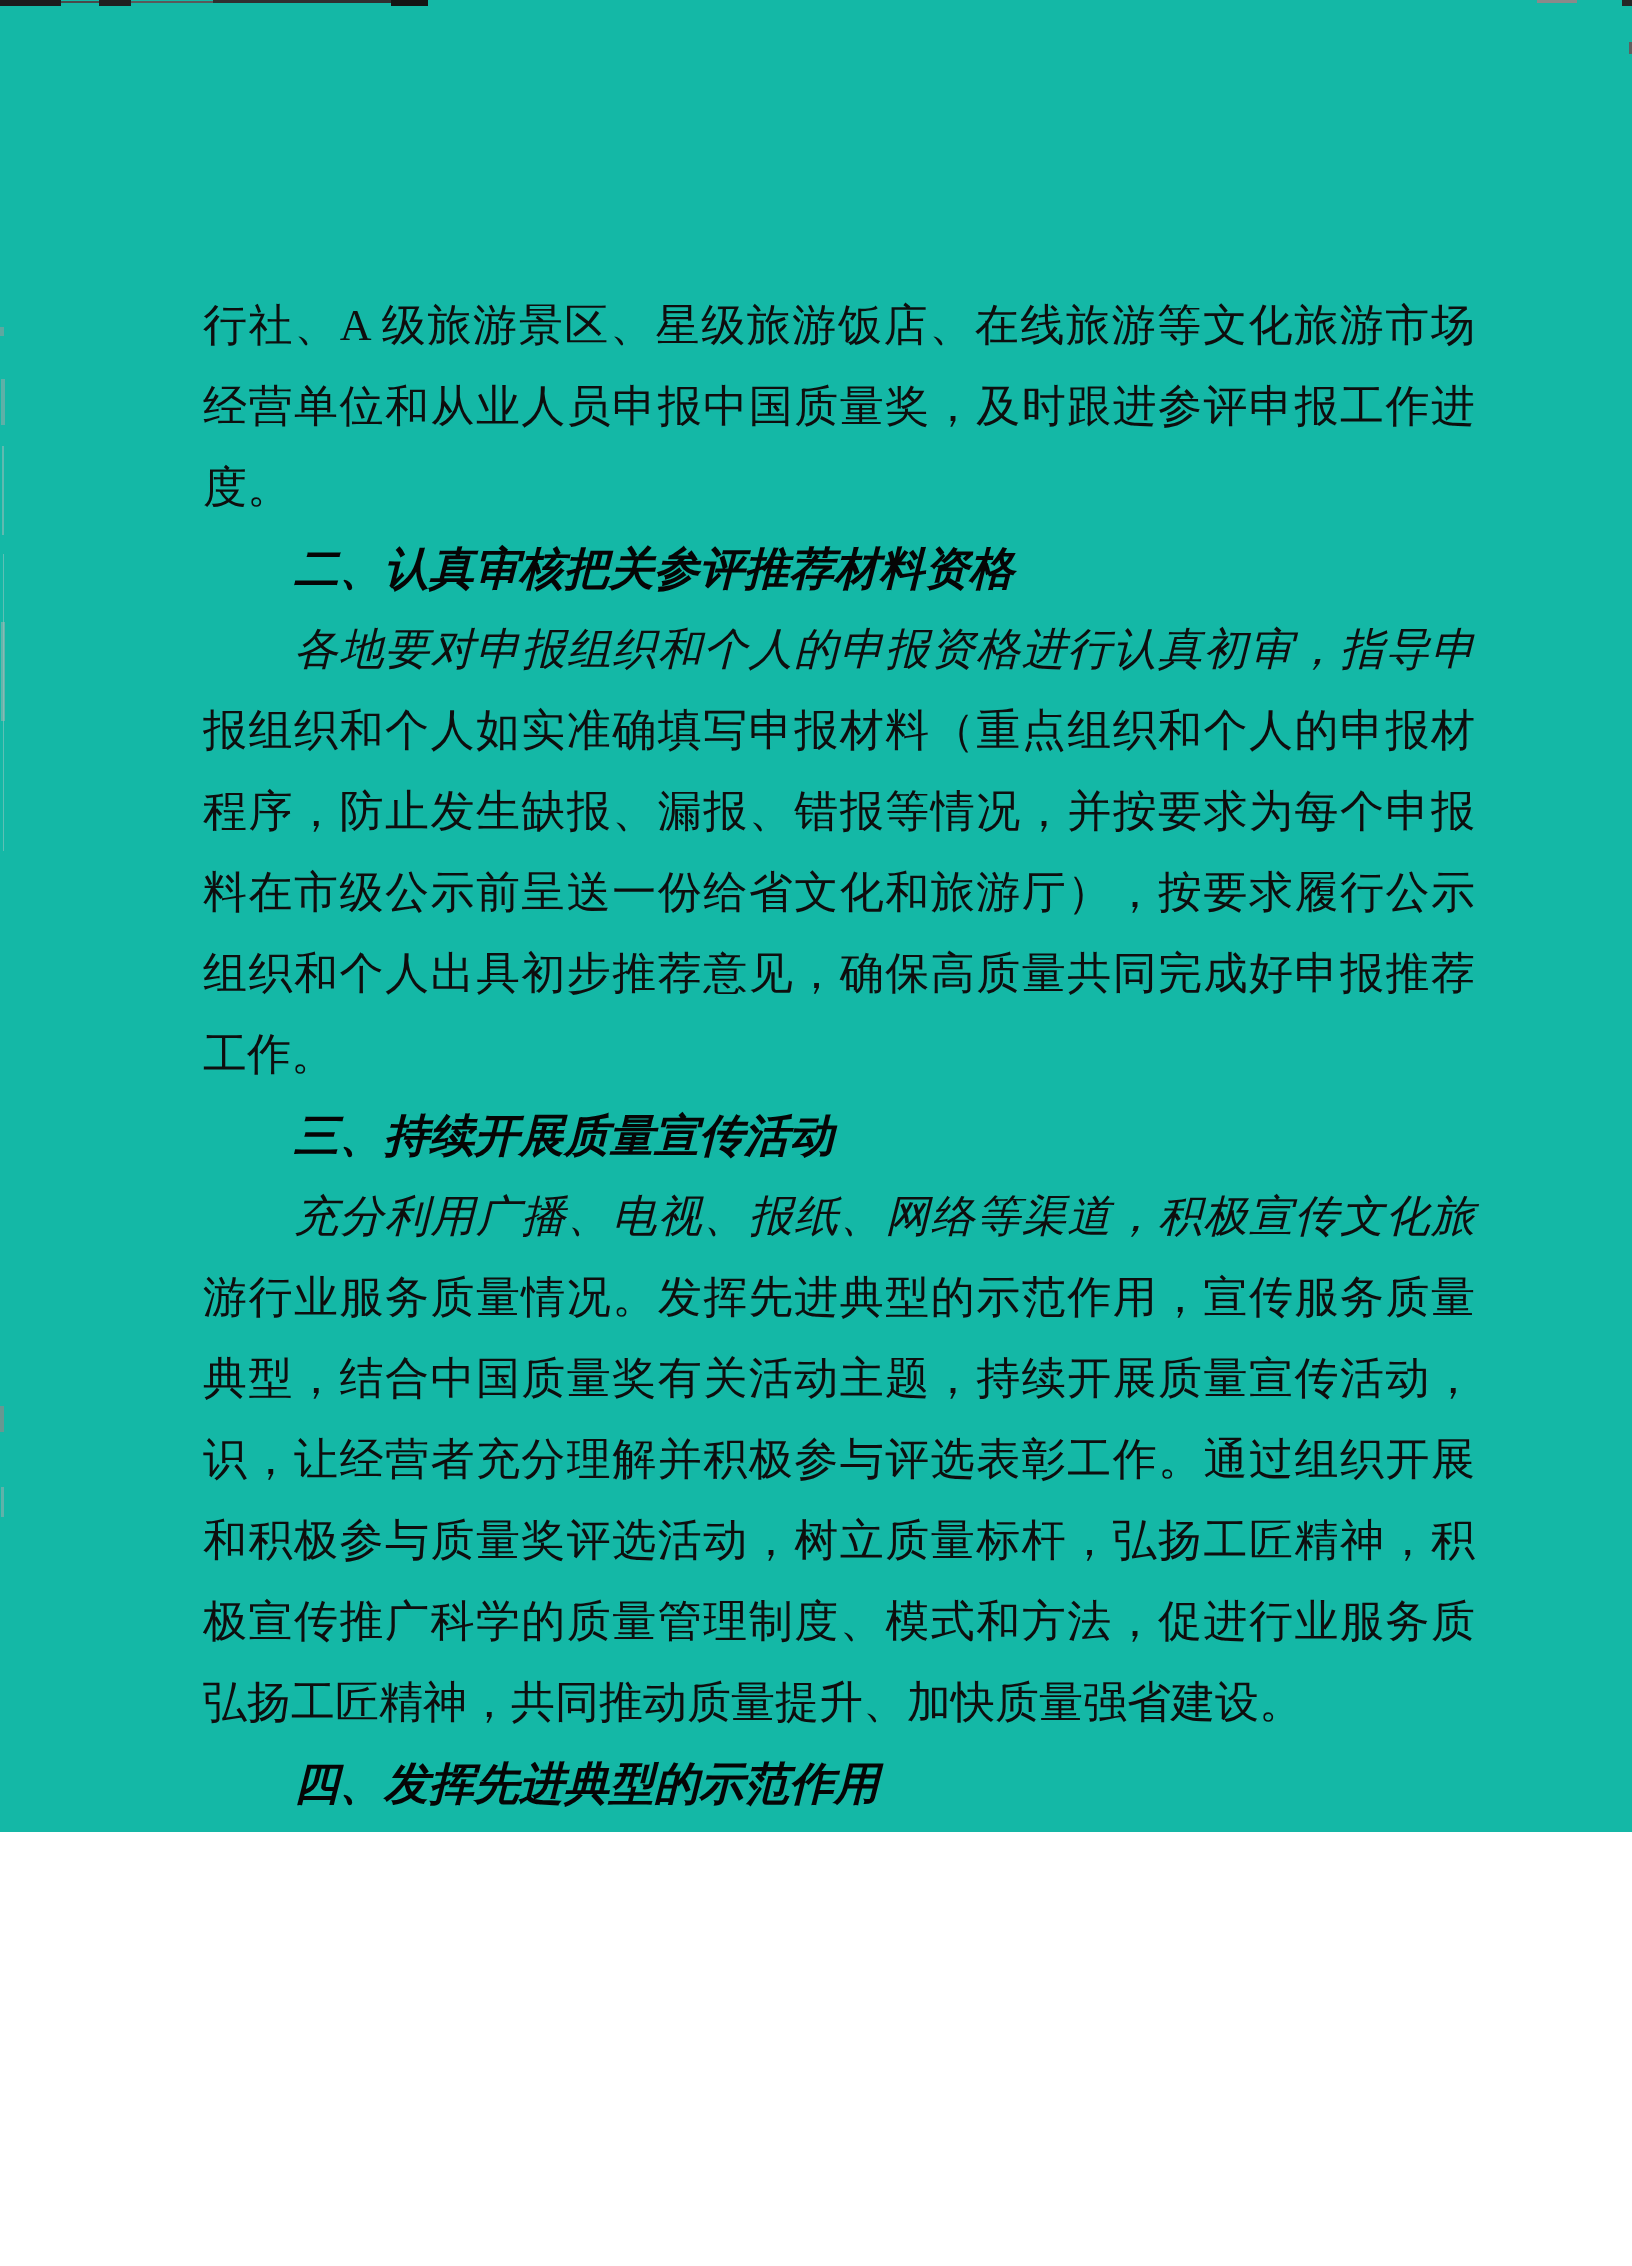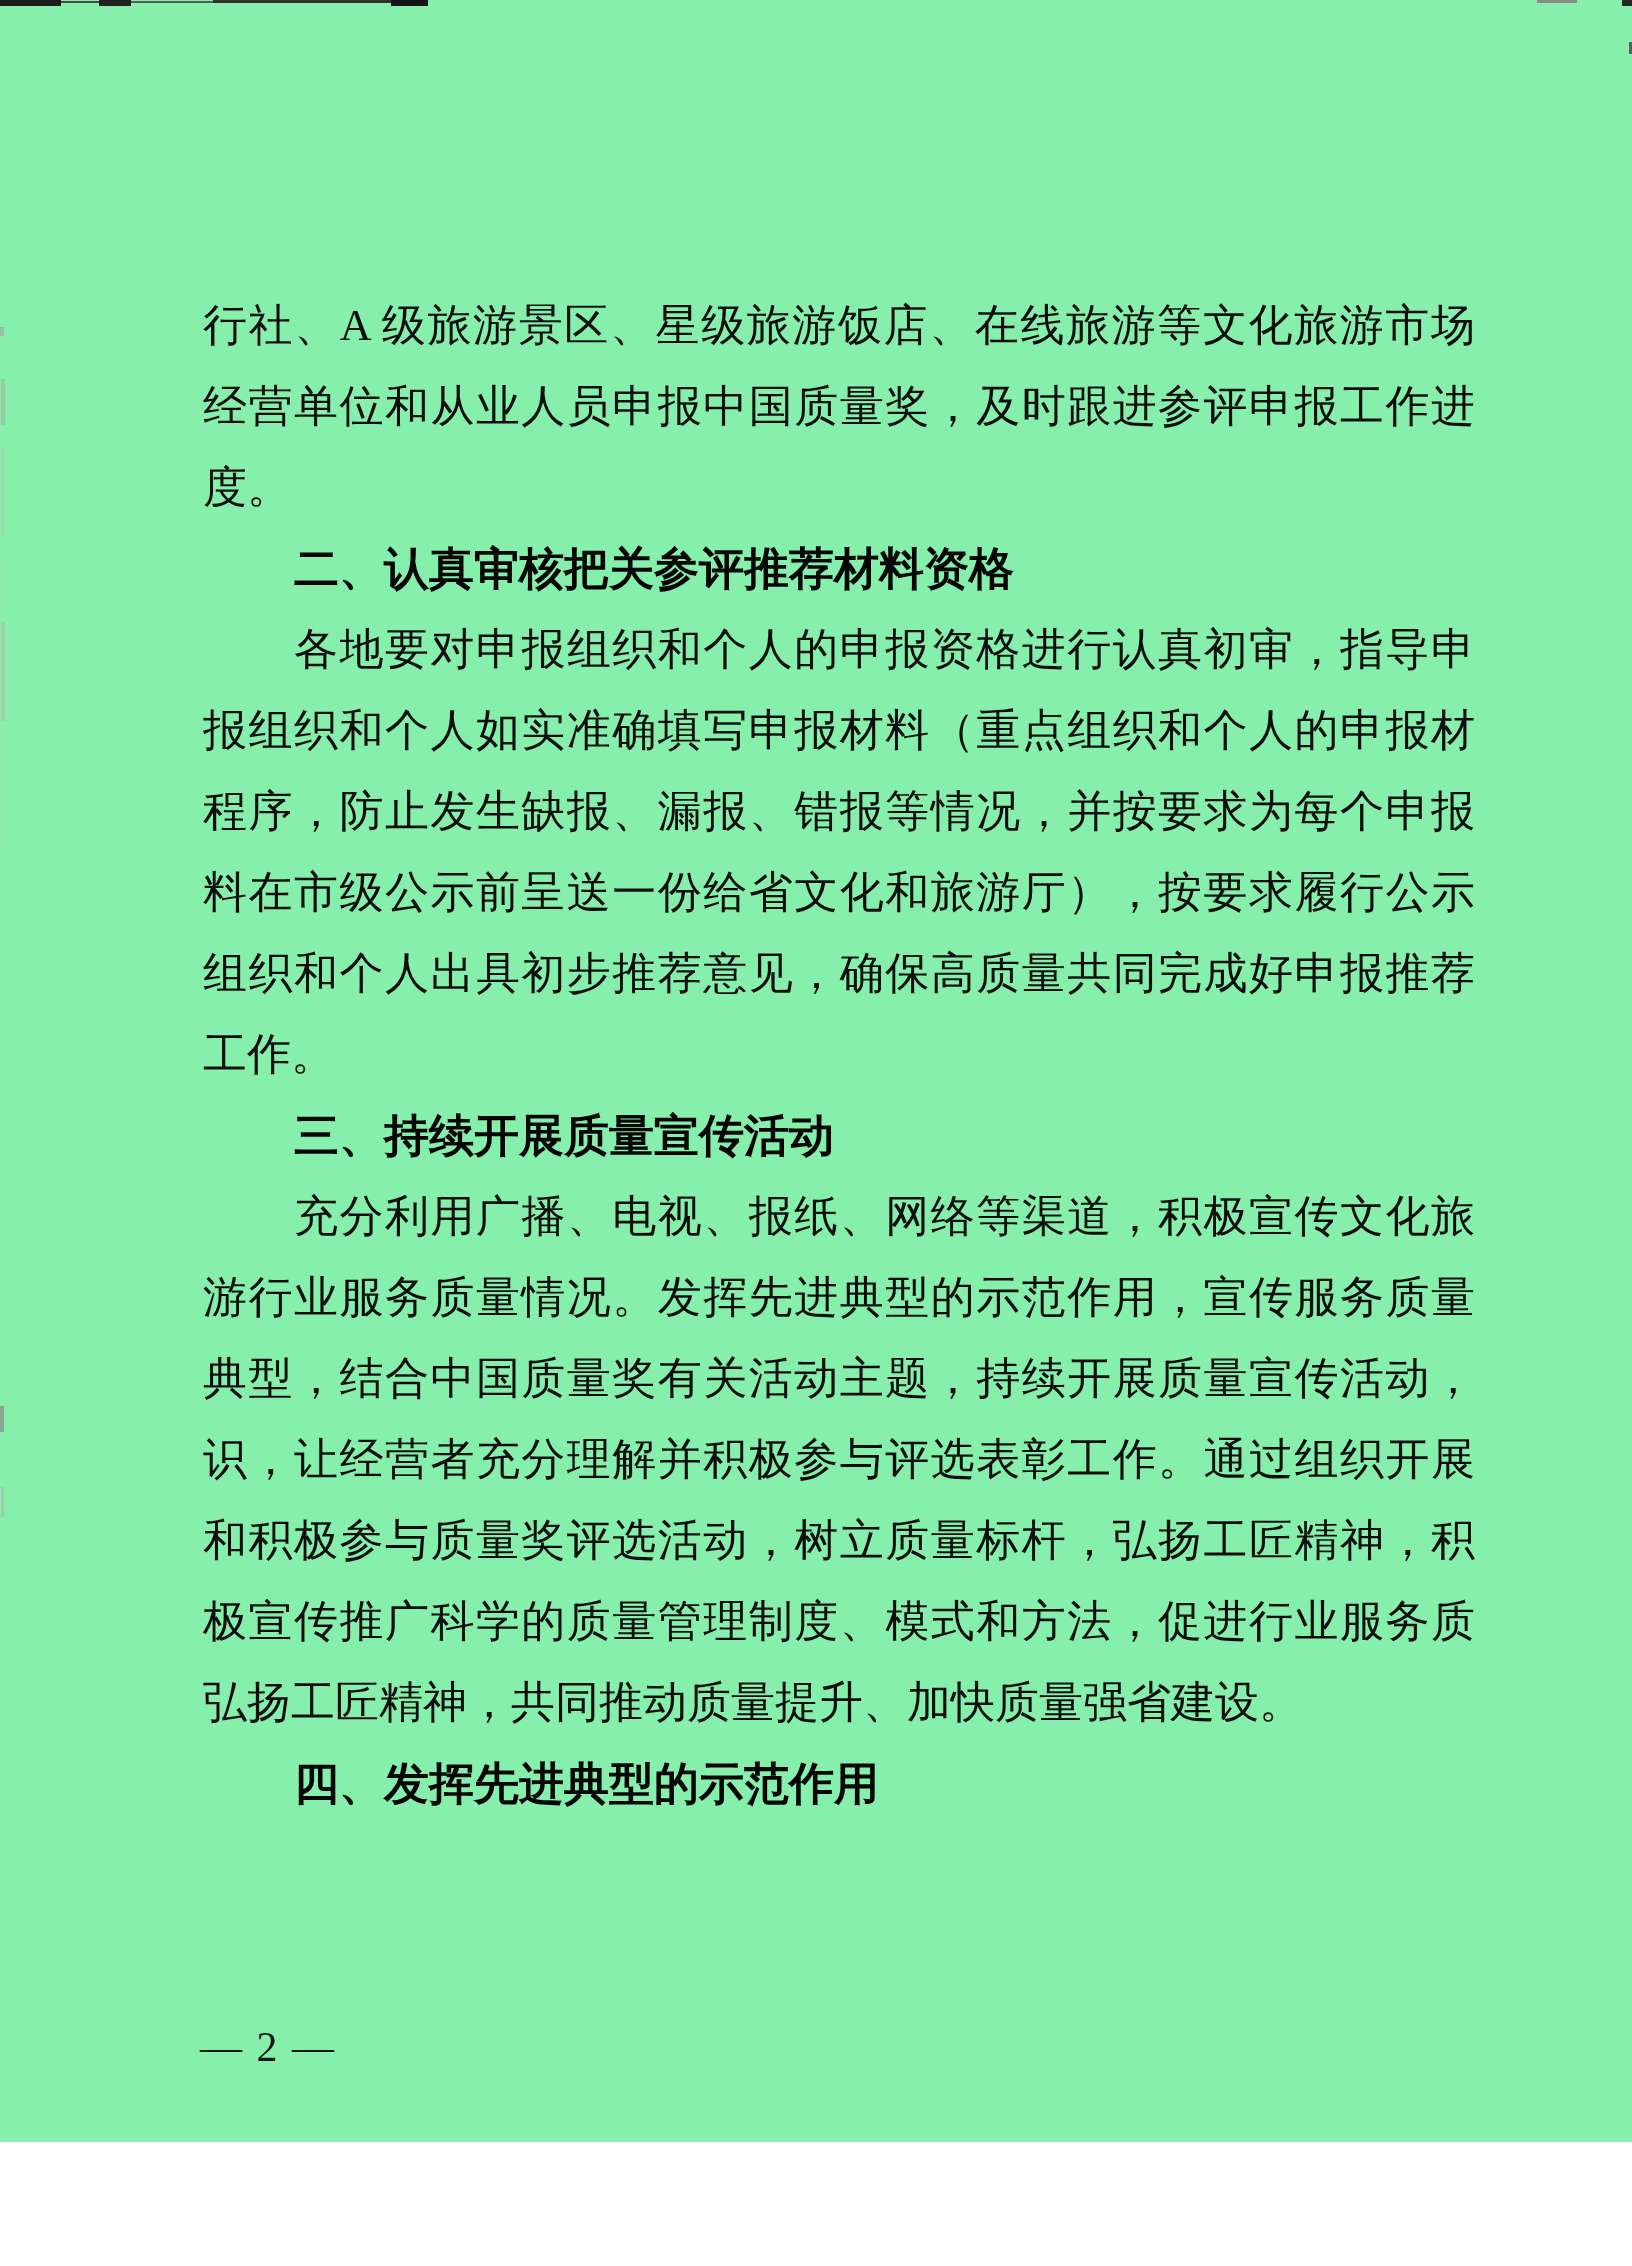--- a/index.html
+++ b/index.html
@@ -3,22 +3,22 @@
 <meta charset="utf-8">
 <style>
   html, body {
     margin: 0;
     padding: 0;
     background: #ffffff;
   }
   .page {
     position: relative;
     width: 1633px;
-    height: 2142px;
-    background: #86efac;
+    height: 1832px;
+    background: #14b8a6;
     overflow: hidden;
     color: #0e0e0e;
     font-family: "Liberation Serif", "DejaVu Serif", serif;
   }
   .content {
     position: absolute;
     left: 203px;
     top: 285px;
     width: 1272px;
   }
@@ -29,20 +29,21 @@
     letter-spacing: 0;
     color: #0e0e0e;
   }
   .line.justify {
     text-align: justify;
     text-justify: inter-character;
     text-align-last: justify;
   }
   .line.indent {
     text-indent: 91px;
+    font-style: italic;
   }
   .line.heading {
     font-family: "Liberation Sans", "DejaVu Sans", sans-serif;
     font-weight: 700;
     font-size: 45px;
     color: #050505;
   }
   .footer {
     position: absolute;
     left: 200px;

